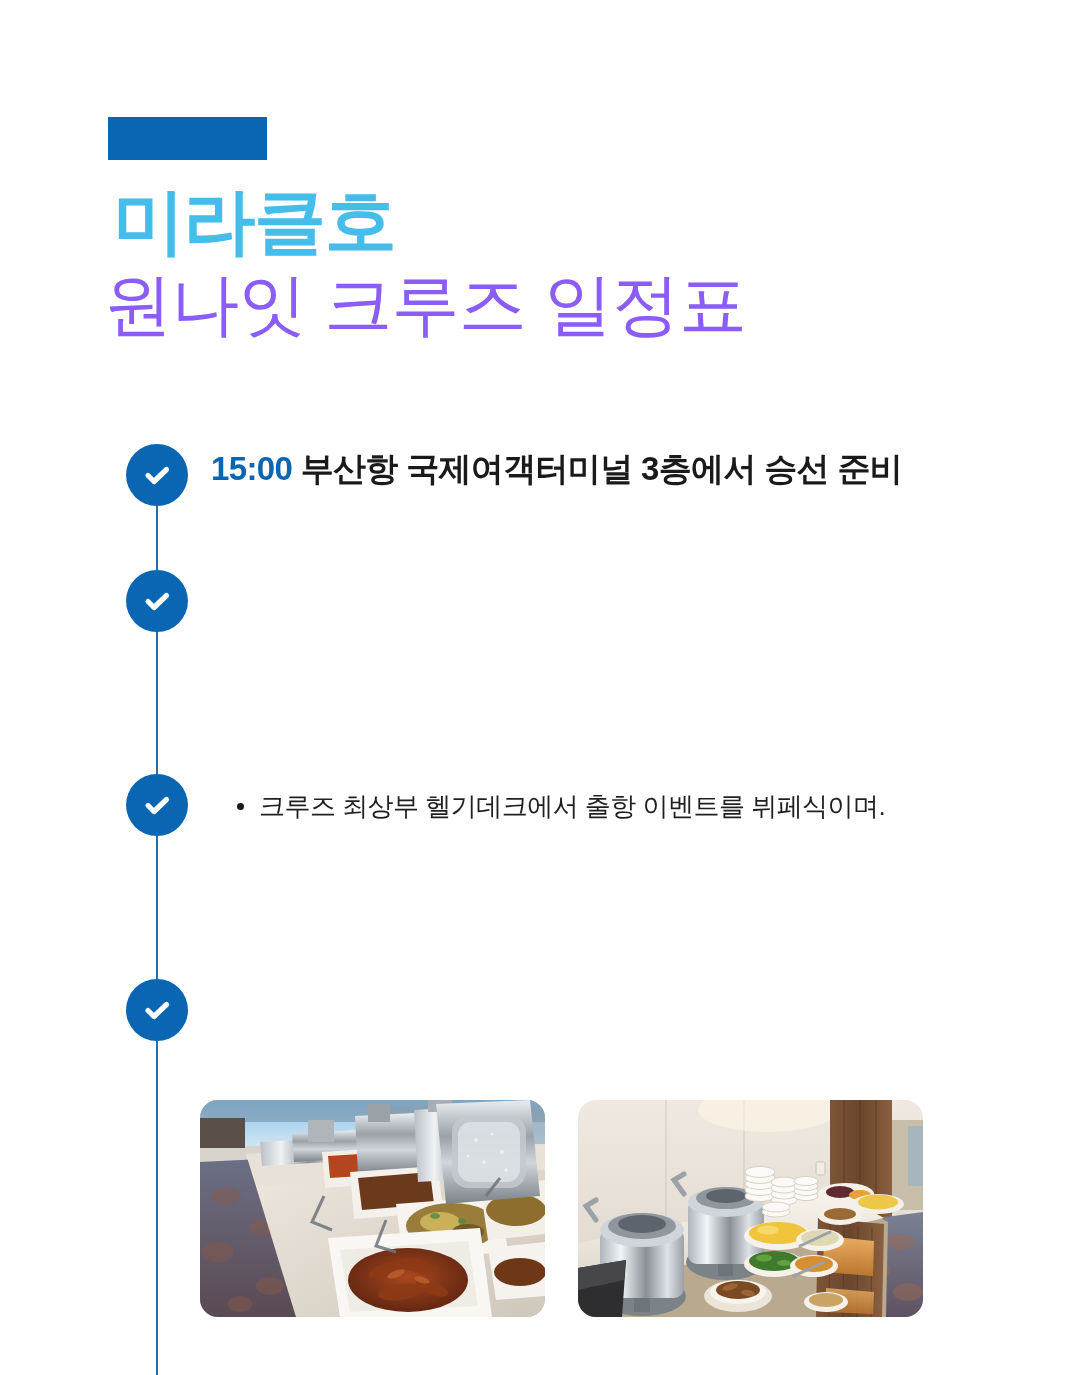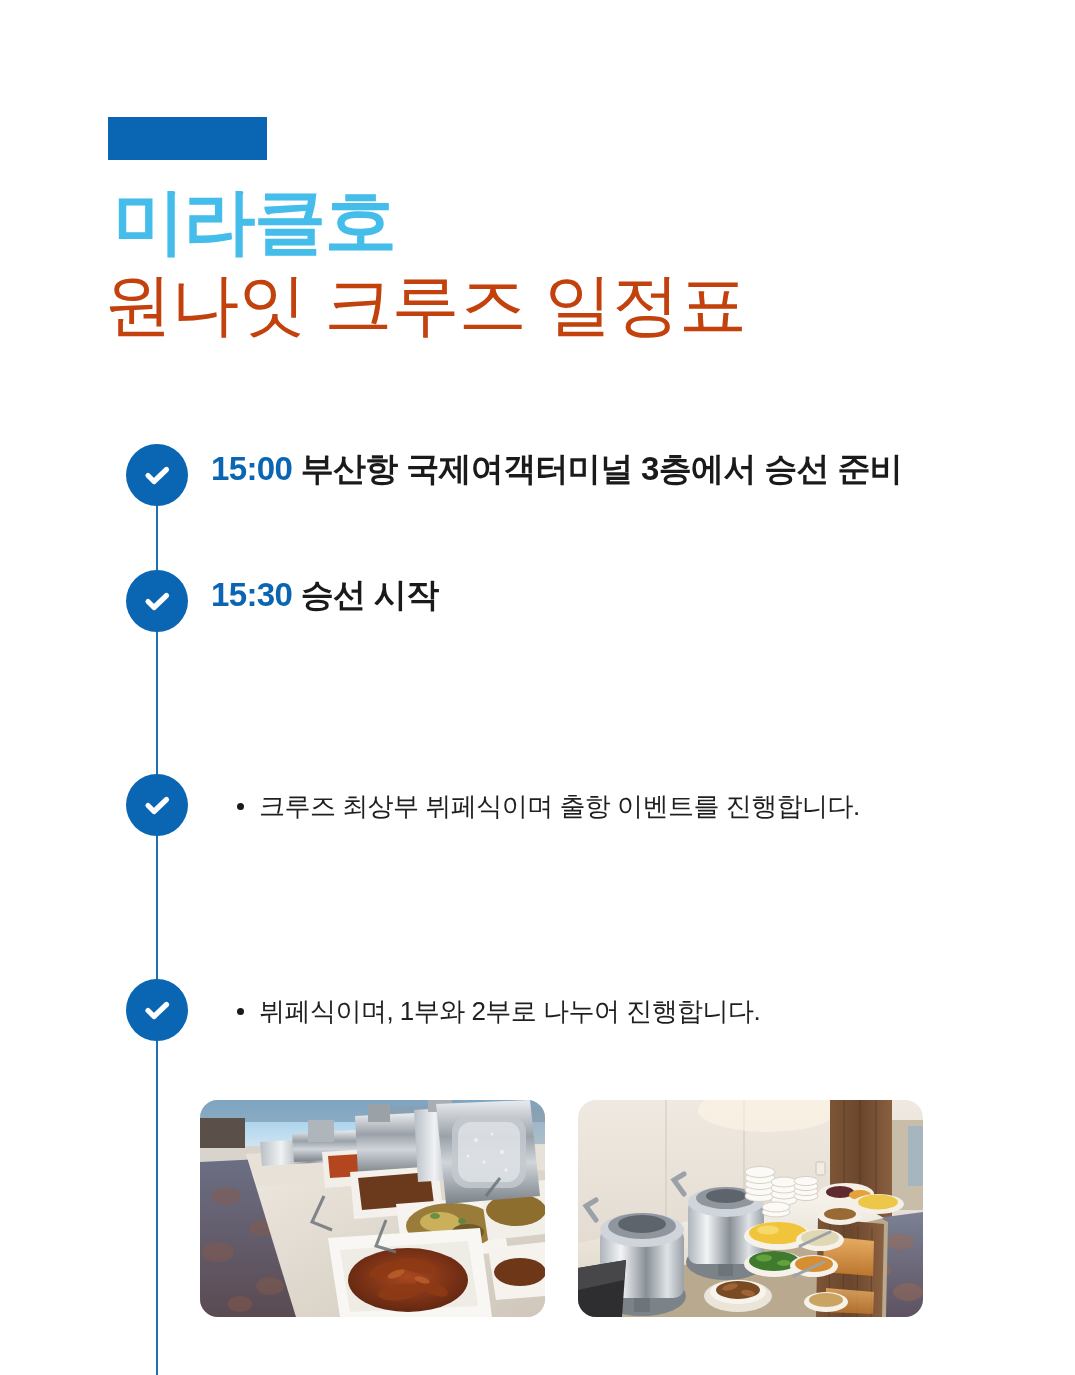--- a/index.html
+++ b/index.html
@@ -39,21 +39,21 @@
     letter-spacing: -0.02em;
     color: #45bdeb;
     margin: 9px;
     white-space: nowrap;
   }
   .title-line2 {
     font-size: 68px;
     font-weight: 400;
     line-height: 1.18;
     letter-spacing: -0.01em;
-    color: #c2410c;
+    color: #8b5cf6;
     margin: 0;
     white-space: nowrap;
   }
 
   
   .timeline {
     position: absolute;
     left: 16px;
     top: 0;
     width: 1075px;
@@ -180,50 +180,43 @@
     </div>
   </div>
 
   <div class="tl-item" style="top:570px;">
     <div class="tl-marker">
       <svg viewBox="0 0 32 32" width="32" height="32" aria-hidden="true">
         <path d="M7 16.5 L13 22.5 L25.5 10.5" fill="none" stroke="#ffffff" stroke-width="5.2" stroke-linecap="round" stroke-linejoin="round"></path>
       </svg>
     </div>
     <div class="tl-body">
-      <div class="tl-heading">
-        <span class="tl-time">15:30</span>
-        <span>승선 시작</span>
-      </div>
     </div>
   </div>
 
   <div class="tl-item" style="top:774px;">
     <div class="tl-marker">
       <svg viewBox="0 0 32 32" width="32" height="32" aria-hidden="true">
         <path d="M7 16.5 L13 22.5 L25.5 10.5" fill="none" stroke="#ffffff" stroke-width="5.2" stroke-linecap="round" stroke-linejoin="round"></path>
       </svg>
     </div>
     <div class="tl-body">
       <ul class="tl-bullets">
-        <li>크루즈 최상부 뷔페식이며 출항 이벤트를 진행합니다.</li>
+        <li>크루즈 최상부 헬기데크에서 출항 이벤트를 뷔페식이며.</li>
       </ul>
     </div>
   </div>
 
   <div class="tl-item" style="top:979px;">
     <div class="tl-marker">
       <svg viewBox="0 0 32 32" width="32" height="32" aria-hidden="true">
         <path d="M7 16.5 L13 22.5 L25.5 10.5" fill="none" stroke="#ffffff" stroke-width="5.2" stroke-linecap="round" stroke-linejoin="round"></path>
       </svg>
     </div>
     <div class="tl-body">
-      <ul class="tl-bullets">
-        <li>뷔페식이며, 1부와 2부로 나누어 진행합니다.</li>
-      </ul>
     </div>
   </div>
 
 </div>
 
 <div class="photo-row">
 
   <div class="photo photo-left">
     <svg viewBox="0 0 345 217" preserveAspectRatio="none" aria-hidden="true">
       <defs>

